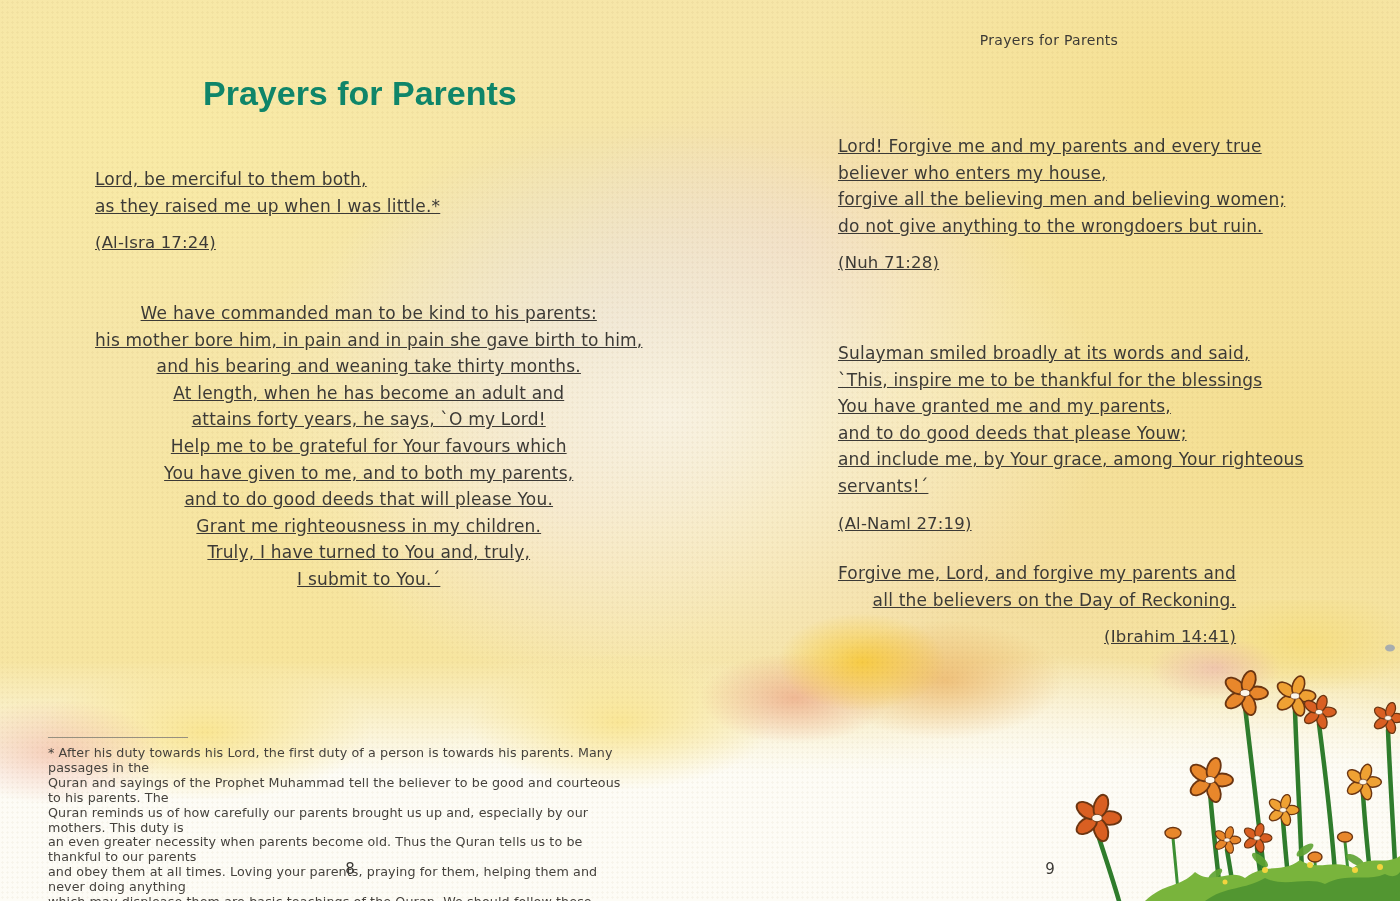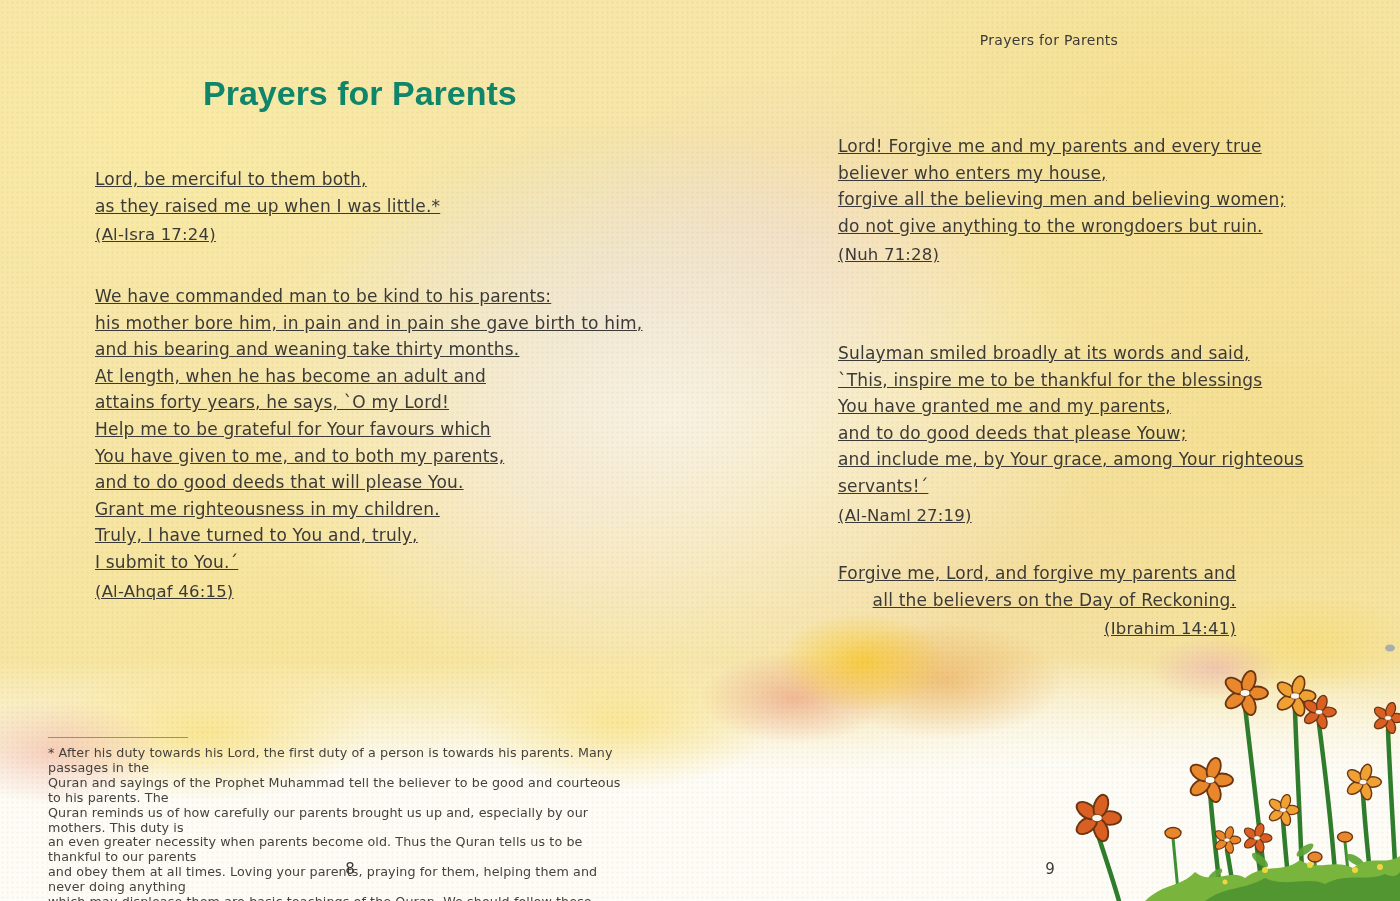--- a/index.html
+++ b/index.html
@@ -42,23 +42,23 @@
   .texture{position:absolute;inset:0;z-index:2;pointer-events:none;
     background-image:radial-gradient(rgba(150,125,70,0.055) 1px, transparent 1.2px);
     background-size:5px 5px;mix-blend-mode:multiply;}
   .flowers{position:absolute;left:1055px;top:620px;z-index:3;}
   
   .txt{position:absolute;z-index:4;color:#3c3a36;}
   .page-title{left:203px;top:74px;font-family:"Liberation Sans","DejaVu Sans",sans-serif;
     font-weight:bold;font-size:34px;color:#0f8569;letter-spacing:0px;}
   .run-head{left:899px;top:32px;width:300px;text-align:center;font-size:14px;letter-spacing:0.3px;}
   .quote{font-size:17px;line-height:26.6px;letter-spacing:0.2px;text-decoration:underline;}
-  .quote .ref{margin-top:3px;font-size:16.5px;}
+  .quote .ref{margin-top:11px;font-size:16.5px;}
   .q-l1{left:95px;top:166px;}
-  .q-l2{left:95px;top:283px;}
+  .q-l2{left:95px;top:300px;text-align:center;}
   .q-r1{left:838px;top:133px;}
   .q-r2{left:838px;top:340px;}
   .q-r3{left:838px;top:560px;text-align:right;}
   .footnote{left:48px;top:737px;width:588px;font-size:12.7px;line-height:14.9px;
     letter-spacing:0.1px;color:#45423d;}
   .footnote .rule{width:140px;border-top:1px solid #97907f;margin-bottom:8px;}
   .pagenum{font-size:15px;width:40px;text-align:center;}
   .pn-8{left:330px;top:860px;}
   .pn-9{left:1030px;top:860px;}
 </style>
@@ -230,21 +230,20 @@
     <div>his mother bore him, in pain and in pain she gave birth to him,</div>
     <div>and his bearing and weaning take thirty months.</div>
     <div>At length, when he has become an adult and</div>
     <div>attains forty years, he says, `O my Lord!</div>
     <div>Help me to be grateful for Your favours which</div>
     <div>You have given to me, and to both my parents,</div>
     <div>and to do good deeds that will please You.</div>
     <div>Grant me righteousness in my children.</div>
     <div>Truly, I have turned to You and, truly,</div>
     <div>I submit to You.´</div>
-    <div class="ref">(Al-Ahqaf 46:15)</div>
   </section>
 
   <section class="txt footnote">
     <div class="rule"></div>
     <div>* After his duty towards his Lord, the first duty of a person is towards his parents. Many passages in the</div>
     <div>Quran and sayings of the Prophet Muhammad tell the believer to be good and courteous to his parents. The</div>
     <div>Quran reminds us of how carefully our parents brought us up and, especially by our mothers. This duty is</div>
     <div>an even greater necessity when parents become old. Thus the Quran tells us to be thankful to our parents</div>
     <div>and obey them at all times. Loving your parents, praying for them, helping them and never doing anything</div>
     <div>which may displease them are basic teachings of the Quran. We should follow these teachings, so that Allah</div>

